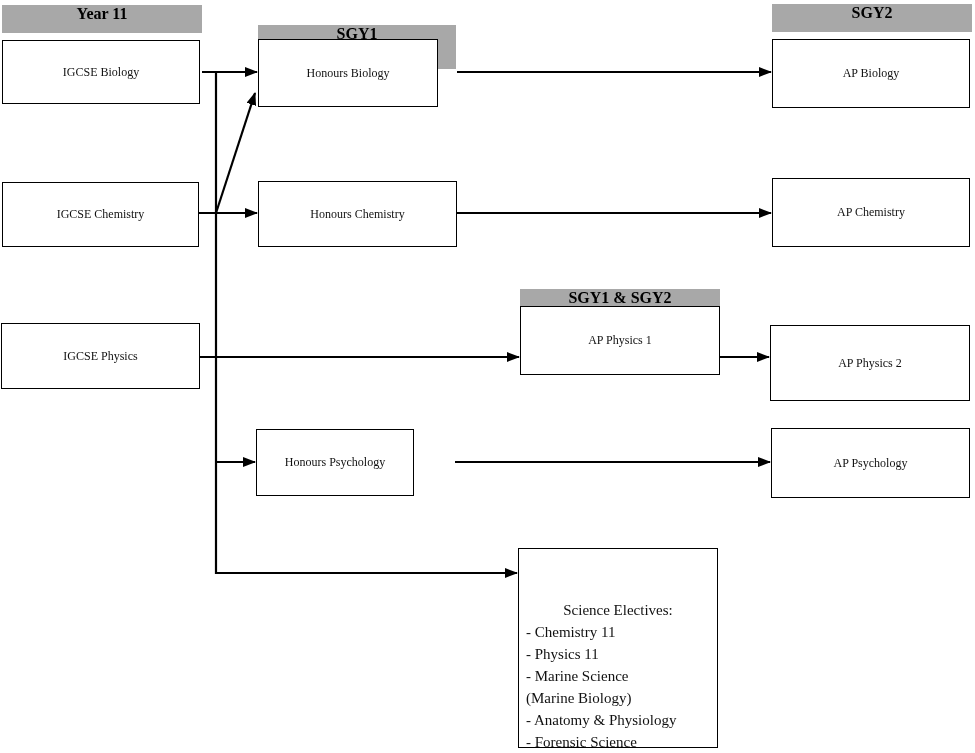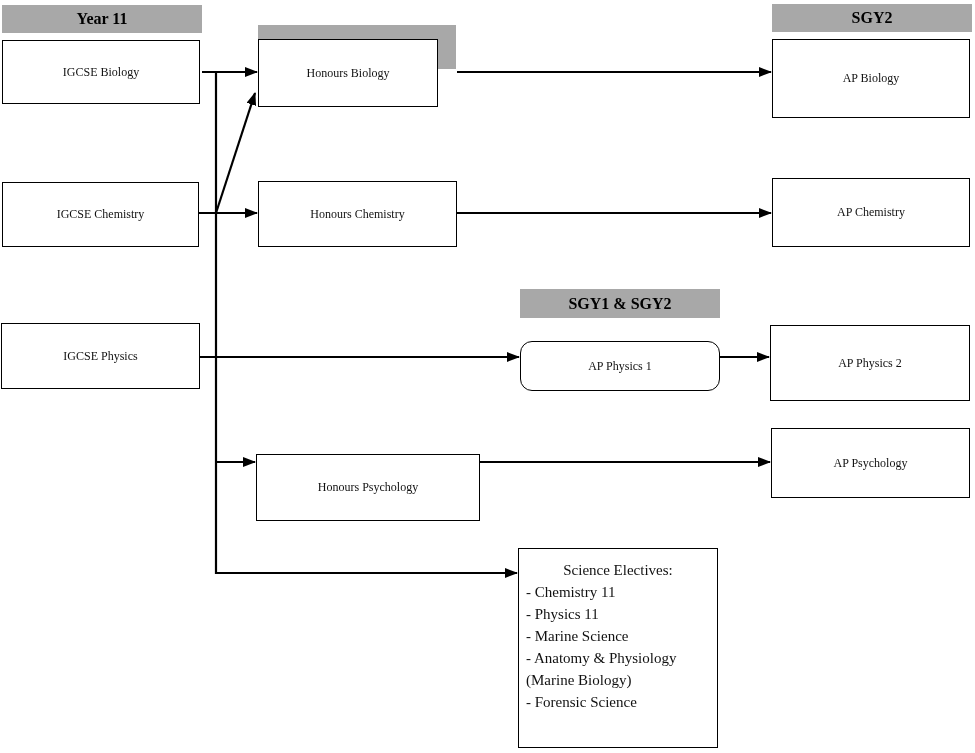--- a/index.html
+++ b/index.html
@@ -32,21 +32,21 @@
     fill: var(--connector, #000000);
     stroke: none;
   }
   .hdr {
     position: absolute;
     background: var(--header-bg, #a8a8a8);
     color: var(--header-text, #000000);
     font-weight: bold;
     font-size: 16px;
     display: flex;
-    align-items: center;
+    align-items: flex-start;
     justify-content: center;
     text-align: center;
   }
   .box {
     position: absolute;
     background: var(--box-bg, #ffffff);
     border: 1.5px solid var(--box-border, #000000);
     box-sizing: border-box;
     display: flex;
     align-items: center;
@@ -56,20 +56,21 @@
   }
   .box.electives {
     display: block;
     text-align: left;
     font-size: 15px;
     line-height: 22px;
     padding-top: 10px;
   }
   .el-title {
     text-align: center;
+    margin-top: 40px;
   }
   .el-item {
     padding-left: 7px;
   }
 </style>
 </head>
 <body>
 
 <div class="stage">
 
@@ -113,44 +114,44 @@
   <div class="box" style="left:1px; top:323px; width:199px; height:66px;">
     <span>IGCSE Physics</span>
   </div>
 
   <div class="box" style="left:258px; top:39px; width:180px; height:68px;">
     <span>Honours Biology</span>
   </div>
   <div class="box" style="left:258px; top:181px; width:199px; height:66px;">
     <span>Honours Chemistry</span>
   </div>
-  <div class="box" style="left:256px; top:429px; width:224px; height:67px;margin-top:25px;">
+  <div class="box" style="left:256px; top:429px; width:158px; height:67px;">
     <span>Honours Psychology</span>
   </div>
 
-  <div class="box" style="left:520px; top:341px; width:200px; height:50px;border-radius:12px;">
+  <div class="box" style="left:520px; top:306px; width:200px; height:69px;">
     <span>AP Physics 1</span>
   </div>
 
-  <div class="box" style="left:772px; top:39px; width:198px; height:79px;">
+  <div class="box" style="left:772px; top:39px; width:198px; height:69px;">
     <span>AP Biology</span>
   </div>
   <div class="box" style="left:772px; top:178px; width:198px; height:69px;">
     <span>AP Chemistry</span>
   </div>
   <div class="box" style="left:770px; top:325px; width:200px; height:76px;">
     <span>AP Physics 2</span>
   </div>
   <div class="box" style="left:771px; top:428px; width:199px; height:70px;">
     <span>AP Psychology</span>
   </div>
 
   <div class="box electives" style="left:518px; top:548px; width:200px; height:200px;">
     <div class="el-title">Science Electives:</div>
     <div class="el-item">- Chemistry 11</div>
     <div class="el-item">- Physics 11</div>
     <div class="el-item">- Marine Science</div>
+    <div class="el-item">(Marine Biology)</div>
     <div class="el-item">- Anatomy &amp; Physiology</div>
-    <div class="el-item">(Marine Biology)</div>
     <div class="el-item">- Forensic Science</div>
   </div>
 
 </div>
 
 </body></html>

